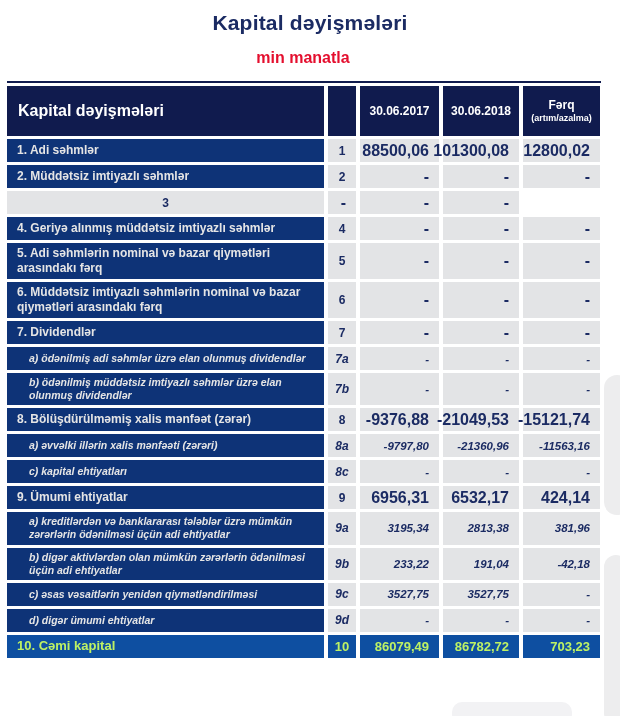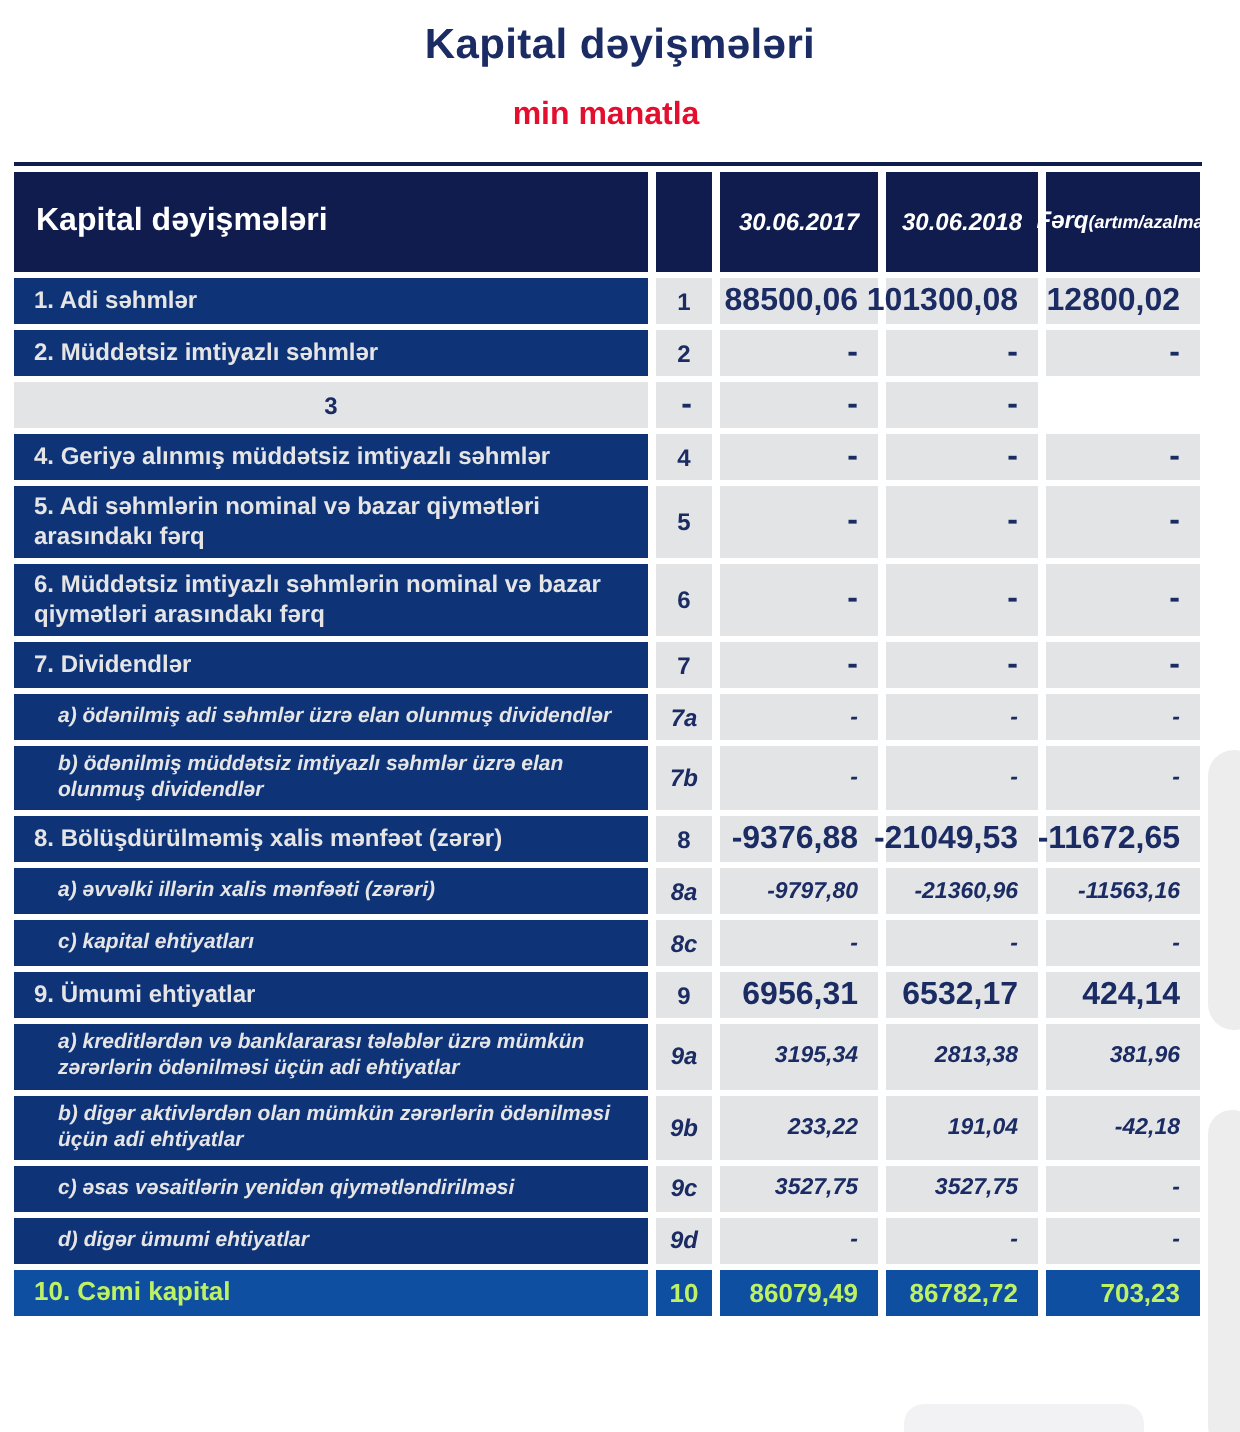--- a/index.html
+++ b/index.html
@@ -45,22 +45,22 @@
   .trow{
     display:grid;
     grid-template-columns:317px 28px 79px 76px 77px;
     column-gap:4px;
   }
   .cell{display:flex;align-items:center;min-height:23px;box-sizing:border-box;}
 
   
   .thead .cell{background:var(--header-bg);color:#ffffff;min-height:50px;}
   .thead .h-label{font-size:16px;font-weight:bold;padding-left:11px;}
-  .thead .h-col{justify-content:center;font-size:12px;font-weight:bold;font-style:italic;}
-  .thead .h-diff{flex-direction:row;justify-content:center;line-height:1.15;}
+  .thead .h-col{justify-content:center;font-size:12px;font-weight:bold;}
+  .thead .h-diff{flex-direction:column;justify-content:center;line-height:1.15;}
   .thead .h-diff .sub{font-size:9px;font-weight:bold;}
 
   
   .trow .label{background:var(--row-bg);color:#e5e5e5;padding:3px 4px 3px 10px;
                font-size:12px;font-weight:bold;line-height:1.25;}
   .trow .num{background:var(--cell-bg);justify-content:center;
              font-size:12px;font-weight:bold;color:var(--navy-text);}
   .trow .val{background:var(--cell-bg);justify-content:flex-end;padding-right:10px;
              font-size:16px;font-weight:bold;color:var(--navy-text);}
 
@@ -157,21 +157,21 @@
         <div class="cell num">7b</div>
         <div class="cell val">-</div>
         <div class="cell val">-</div>
         <div class="cell val">-</div>
       </div>
       <div class="trow main">
         <div class="cell label">8. Bölüşdürülməmiş xalis mənfəət (zərər)</div>
         <div class="cell num">8</div>
         <div class="cell val">-9376,88</div>
         <div class="cell val">-21049,53</div>
-        <div class="cell val">-11672,65</div>
+        <div class="cell val">-15121,74</div>
       </div>
       <div class="trow sub">
         <div class="cell label">a) əvvəlki illərin xalis mənfəəti (zərəri)</div>
         <div class="cell num">8a</div>
         <div class="cell val">-9797,80</div>
         <div class="cell val">-21360,96</div>
         <div class="cell val">-11563,16</div>
       </div>
       <div class="trow sub">
         <div class="cell label">c) kapital ehtiyatları</div>

